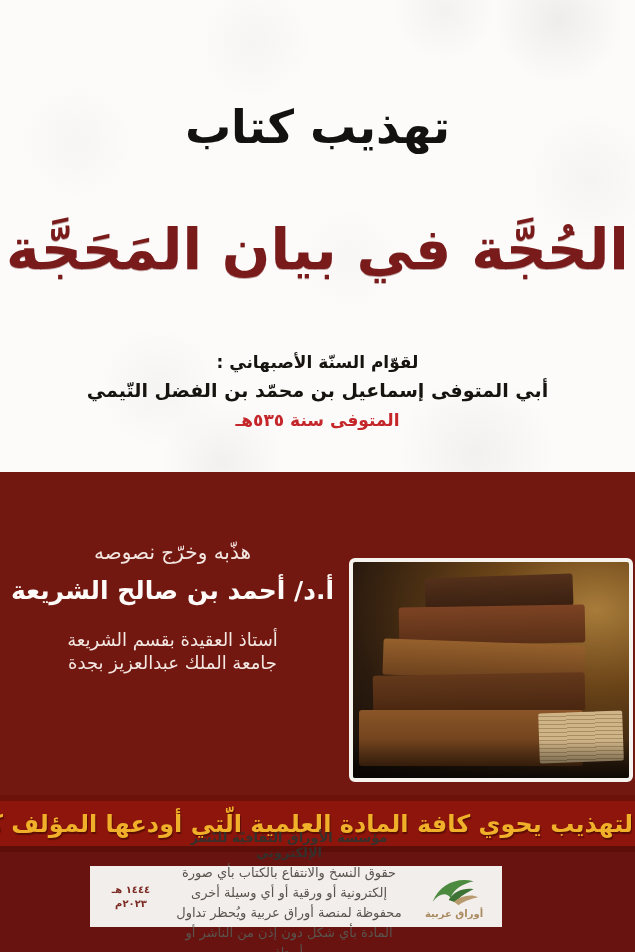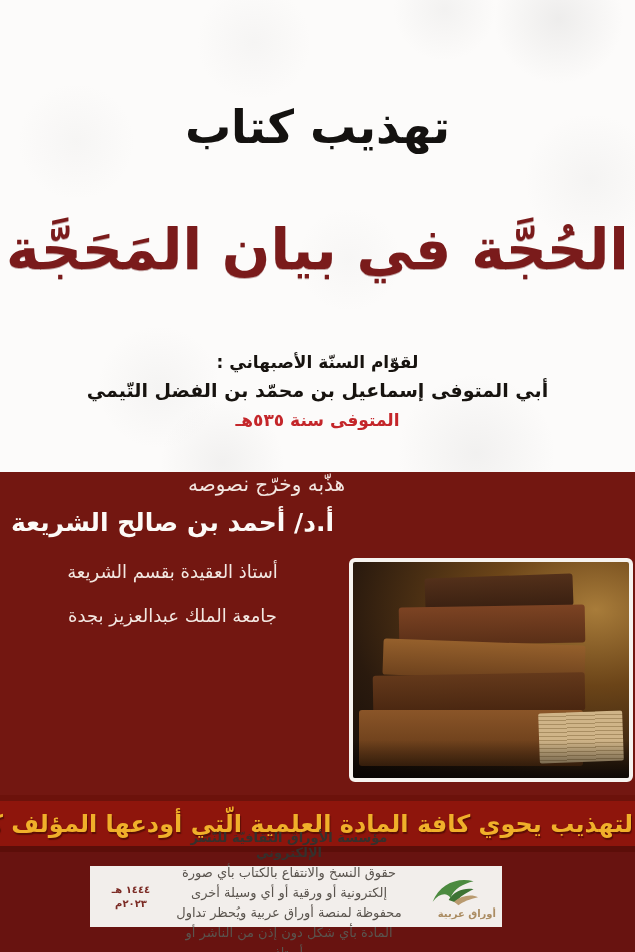--- a/index.html
+++ b/index.html
@@ -44,24 +44,24 @@
   .ded-line3{font-size:17px;font-weight:bold;margin-top:9px;color:#c4262a;}
   
   .mid-section{
     position:absolute;left:0;top:472px;width:635px;height:327px;
     background:#731711;
   }
   .editor-col{
     position:absolute;left:0;top:472px;width:345px;
     text-align:center;direction:rtl;
   }
-  .editor-intro{font-size:20px;color:#f2e6e0;text-align:right;}
+  .editor-intro{margin-top:68px;font-size:20px;color:#f2e6e0;}
   .editor-name{margin-top:12px;font-size:25px;font-weight:bold;color:#fdfaf7;}
   .editor-title1{margin-top:24px;font-size:18px;color:#f3e8e2;}
-  .editor-title2{margin-top:23px;font-size:18px;color:#f3e8e2;}
+  .editor-title2{margin-top:2px;font-size:18px;color:#f3e8e2;}
   
   .books-frame{
     position:absolute;left:349px;top:558px;width:276px;height:216px;
     border:4px solid #f6f3ef;border-radius:6px;overflow:hidden;
     background:
       radial-gradient(ellipse at 88% 22%, #a87c3a 0%, #6b4418 32%, #2a1a0e 72%, #150d08 100%);
   }
   .book{position:absolute;border-radius:3px;}
   .ridges{
     background-image:repeating-linear-gradient(90deg,
@@ -95,21 +95,21 @@
   
   .bottom-section{
     position:absolute;left:0;top:852px;width:635px;height:100px;
     background:#681310;
   }
   .footer-bar{
     position:absolute;left:90px;top:866px;width:412px;height:61px;
     background:#f2eeeb;direction:rtl;
     display:flex;align-items:center;box-sizing:border-box;padding:0 6px;
   }
-  .logo-block{width:84px;text-align:right;}
+  .logo-block{width:84px;text-align:center;}
   .logo-glyph{display:block;margin:0 auto;}
   .logo-text{font-size:10px;font-weight:bold;color:#ab8c62;margin-top:1px;}
   .pub-block{flex:1;text-align:center;padding:0 4px;}
   .pub-title{font-size:13px;font-weight:bold;color:#34312d;}
   .pub-small{font-size:13px;color:#5a544e;line-height:1.55;margin-top:3px;font-weight:normal;}
   .years-block{
     width:70px;text-align:center;direction:rtl;
     font-size:10px;font-weight:bold;color:#7b2a24;
   }
   .year-line{margin:3px 0;}

